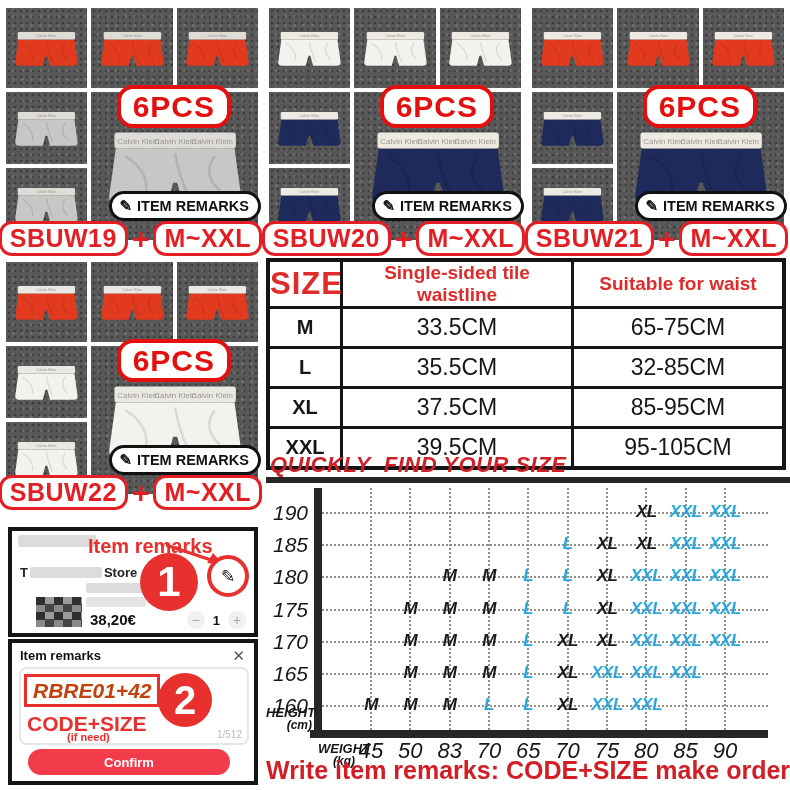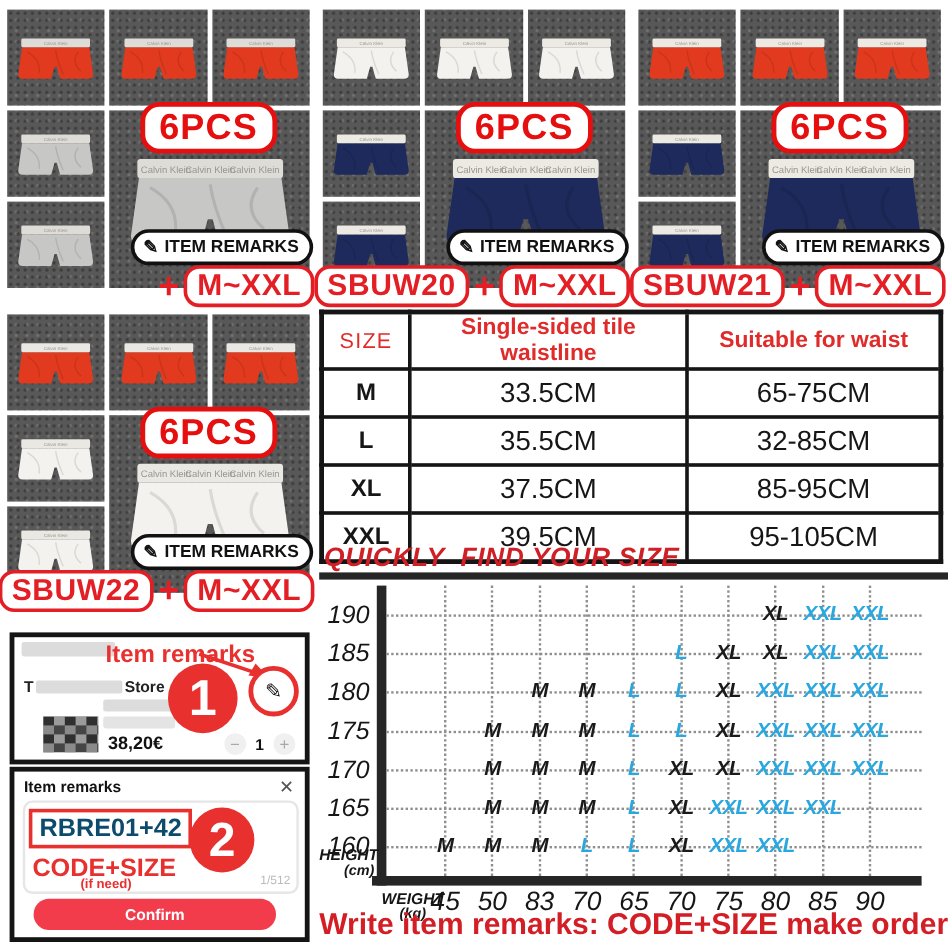--- a/index.html
+++ b/index.html
@@ -27,21 +27,21 @@
   .code-row{position:absolute;bottom:-8px;right:-4px;z-index:5;display:flex;align-items:center;gap:4px;}
   .code-badge{background:#fff;border:3px solid #e31e24;border-radius:13px;color:#e31e24;
              font-weight:bold;font-size:25px;line-height:29px;padding:0 8px;letter-spacing:.5px;white-space:nowrap;}
   .plus-sign{color:#e31e24;font-weight:bold;font-size:30px;line-height:30px;}
 
   
   .size-table{position:absolute;left:266px;top:258px;width:520px;height:188px;
               border-collapse:collapse;table-layout:fixed;background:#fff;border:4px solid #151515;}
   .size-table td,.size-table th{border:3px solid #151515;text-align:center;vertical-align:middle;padding:0;}
   .size-table th{color:#e02b2b;font-weight:600;font-size:19px;}
-  .size-table th.sizehead{font-size:18px;font-weight:400;letter-spacing:1px;}
+  .size-table th.sizehead{font-size:31px;font-weight:700;letter-spacing:1px;}
   .size-table td{font-size:23px;color:#161616;}
   .size-table td.sizecol{font-weight:bold;font-size:20px;}
 
   
   .chart{position:absolute;left:266px;top:450px;width:524px;height:308px;font-style:italic;}
   .chart-title{position:absolute;left:4px;top:2px;color:#cf2027;font-size:22px;font-weight:600;
                letter-spacing:.5px;white-space:pre;}
   .chart-underline{position:absolute;left:0;top:27px;width:524px;height:6px;background:#262626;}
   .plot{position:absolute;inset:0;}
   .yaxis{position:absolute;left:48px;top:38px;width:8px;height:250px;background:#262626;}
@@ -82,21 +82,21 @@
            line-height:18px;text-align:center;}
   .qty{font-weight:bold;font-size:13px;color:#111;}
   .bline1{left:74px;top:52px;width:110px;height:10px;}
   .bline2{left:74px;top:66px;width:60px;height:10px;background:#e4e4e4;}
   .btop{left:6px;top:4px;width:78px;height:12px;}
   .arrow-svg{position:absolute;left:152px;top:10px;}
   .bb-header{position:absolute;left:8px;top:5px;font-weight:bold;font-size:13px;color:#111;}
   .bb-close{position:absolute;right:9px;top:4px;font-size:15px;color:#555;}
   .bb-area{position:absolute;left:7px;top:24px;width:226px;height:74px;border:2px solid #e6e6e6;border-radius:8px;}
   .bb-codebox{position:absolute;left:3px;top:5px;border:3px solid #e8302e;padding:0px 6px;
-              color:#0c4a6e;font-weight:bold;font-size:21px;line-height:27px;}
+              color:#c2410c;font-weight:bold;font-size:21px;line-height:27px;font-style:italic;}
   .bb-hint1{position:absolute;left:6px;top:43px;color:#e8302e;font-weight:bold;font-size:21px;}
   .bb-hint2{position:absolute;left:46px;top:62px;color:#e8302e;font-weight:bold;font-size:11px;}
   .bb-count{position:absolute;right:5px;bottom:3px;color:#bbb;font-size:10px;}
   .confirm{position:absolute;left:16px;top:106px;width:202px;height:26px;border-radius:14px;
            background:#f23c4c;color:#fff;font-weight:bold;font-size:13px;display:flex;
            align-items:center;justify-content:center;}
 
   .footer-note{position:absolute;left:266px;top:756px;width:524px;color:#d31e26;font-size:25px;
            font-weight:600;white-space:nowrap;}
 </style>
@@ -156,20 +156,21 @@
     <rect x="14" y="8" width="92" height="12" rx="2" fill="#dedcd7"></rect>
             <text x="60" y="16.5" font-size="6" fill="#9a968f" text-anchor="middle" font-family="Liberation Sans, sans-serif">Calvin Klein</text>
   </svg>
         </div>
     <div class="pcs-badge">6PCS</div>
     <div class="remarks-badge">
           <span class="pencil">✎</span>
           <span>ITEM REMARKS</span>
         </div>
     <div class="code-row">
+      <span class="code-badge">SBUW19</span>
       <span class="plus-sign">+</span>
       <span class="code-badge">M~XXL</span>
     </div>
       </div>
       <div class="panel" style="left:269px;top:8px">
     <div class="tile">
           <svg viewBox="0 0 120 66">
     <path d="M15 20 L105 20 L110 56 Q110.5 62 104 62 L66 62 L61.5 46 L58.5 46 L54 62 L16 62 Q9.5 62 10 56 Z" fill="#f3f2ef"></path>
     <path d="M22 26 Q40 36 38 54 M60 24 Q62 38 70 56 M90 26 Q80 40 94 52" stroke="rgba(0,0,0,0.10)" stroke-width="2" fill="none"></path>
     <rect x="14" y="8" width="92" height="12" rx="2" fill="#eceae3"></rect>

